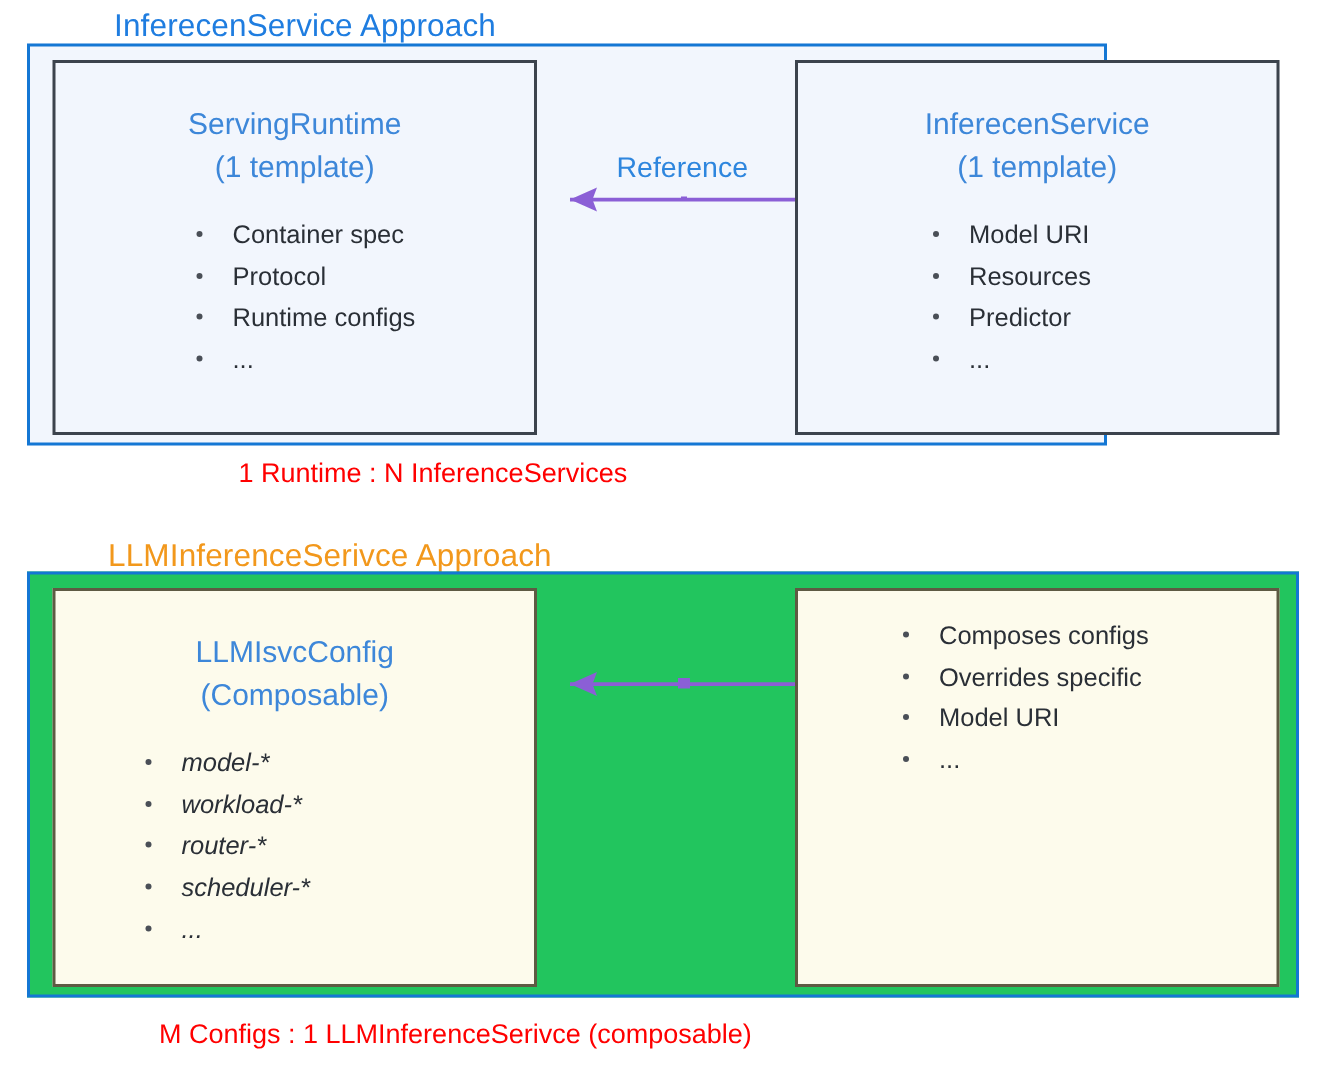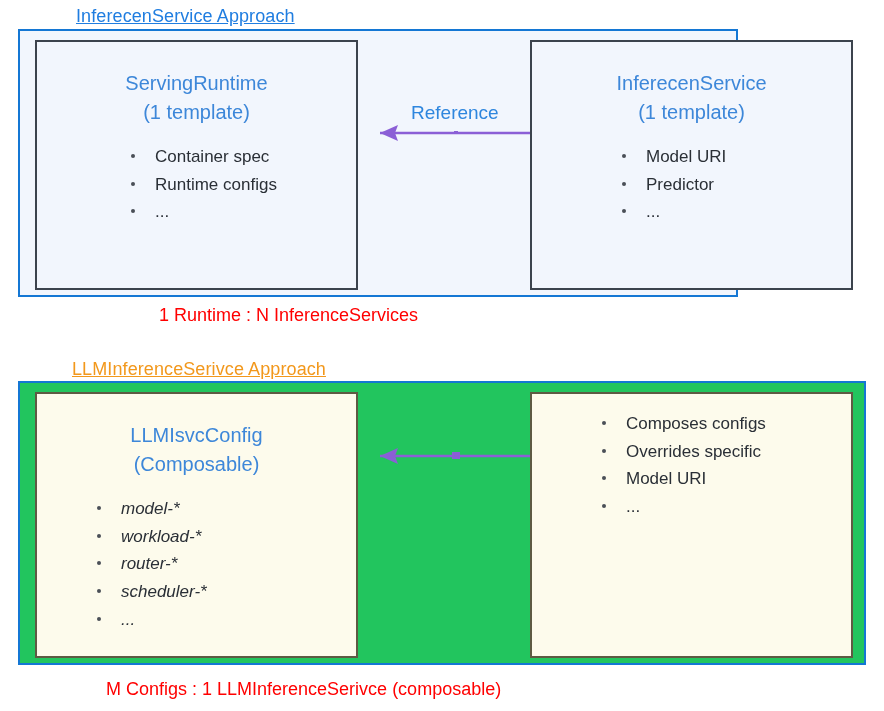--- a/index.html
+++ b/index.html
@@ -11,25 +11,24 @@
     width: 884px;
     height: 711px;
     position: relative;
     font-family: "Liberation Sans", sans-serif;
     overflow: hidden;
   }
 
   
   .section-title {
     position: absolute;
-    font-size: 18px;
+    font-size: 21px;
     font-weight: 400;
     letter-spacing: 0.1px;
     white-space: nowrap;
-    text-decoration: underline;
   }
   #title-top   { left: 76px;  top: 6px;   color: #1F7DE0; }
   #title-bottom{ left: 72px;  top: 359px; color: #F2981C; }
 
   
   .panel {
     position: absolute;
     box-sizing: border-box;
     border: 2px solid #1477D4;
   }
@@ -128,32 +127,34 @@
 
 <div class="panel" id="panel-top">
 
   <div class="card card-top" id="card-serving-runtime">
     <div class="card-heading">
       <span>ServingRuntime</span>
       <span class="sub">(1 template)</span>
     </div>
     <ul class="card-list">
       <li>Container spec</li>
+      <li>Protocol</li>
       <li>Runtime configs</li>
       <li>...</li>
     </ul>
   </div>
 
   <div class="card card-top" id="card-inference-svc">
     <div class="card-heading">
       <span>InferecenService</span>
       <span class="sub">(1 template)</span>
     </div>
     <ul class="card-list">
       <li>Model URI</li>
+      <li>Resources</li>
       <li>Predictor</li>
       <li>...</li>
     </ul>
   </div>
 
   <svg class="connector" width="200" height="40" style="left:338px; top:82px;">
     <line x1="22" y1="20" x2="172" y2="20" stroke="#8B5FD6" stroke-width="2.5"></line>
     <polygon points="22,20 40,12 37,20 40,28" fill="#8B5FD6"></polygon>
     <rect x="96" y="18" width="4" height="3" fill="#8B5FD6"></rect>
   </svg>

